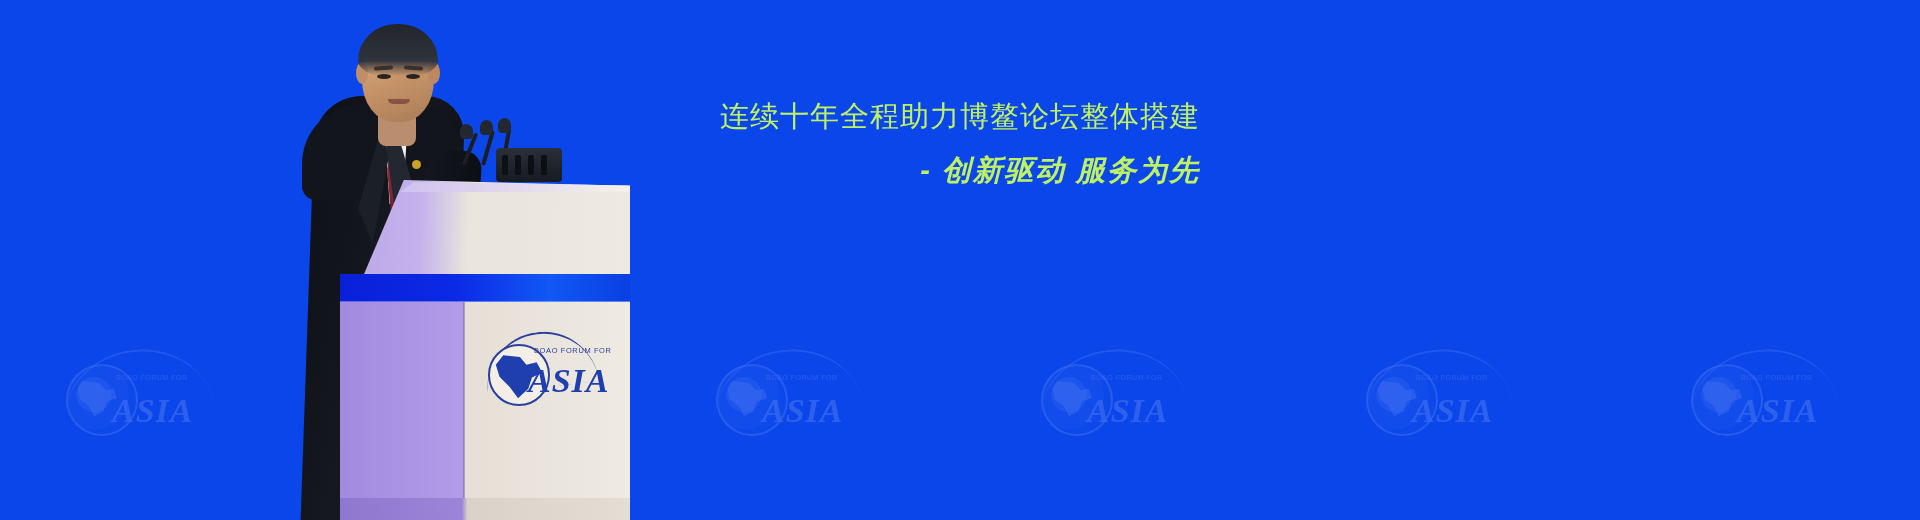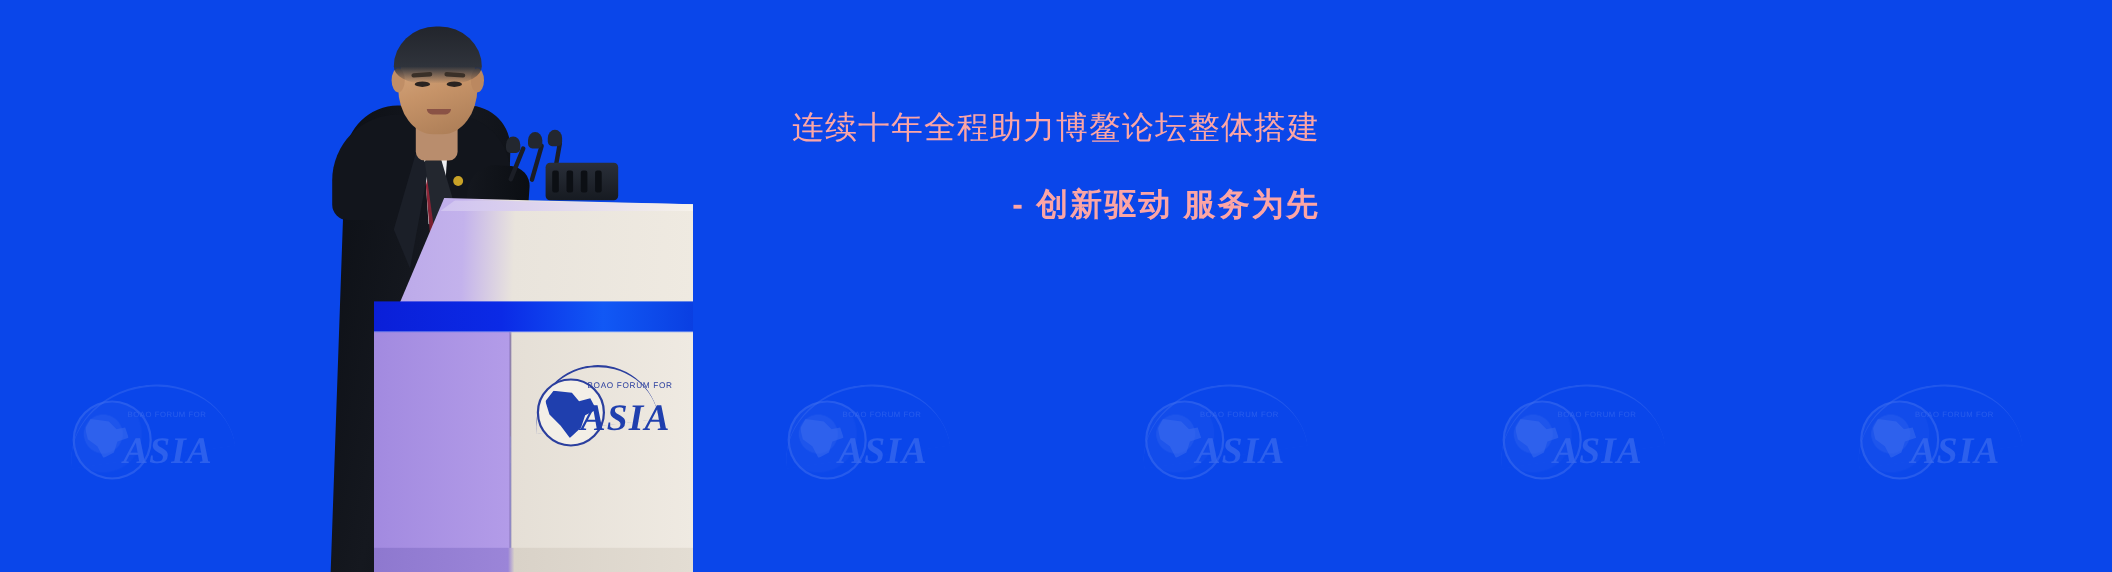--- a/index.html
+++ b/index.html
@@ -437,36 +437,37 @@
     white-space: nowrap;
   }
 
   
   #headline {
     position: absolute;
     left: 640px;
     top: 95px;
     width: 560px;
     text-align: right;
-    color: #fca5a5;
+    color: #bef264;
   }
   #headline .line1 {
     font-size: 29px;
     line-height: 1.5;
     letter-spacing: 1px;
     font-weight: 400;
     white-space: nowrap;
   }
   #headline .line2 {
     font-size: 29px;
     line-height: 1.6;
     letter-spacing: 2px;
     font-weight: bold;
     white-space: nowrap;
-    margin-top: 24px;
+    margin-top: 8px;
+    font-style: italic;
   }
 </style>
 </head>
 <body>
 
 <div id="banner">
 
   <div class="wm-row">
     <div class="wm">
       <div class="wm-arc"></div>

